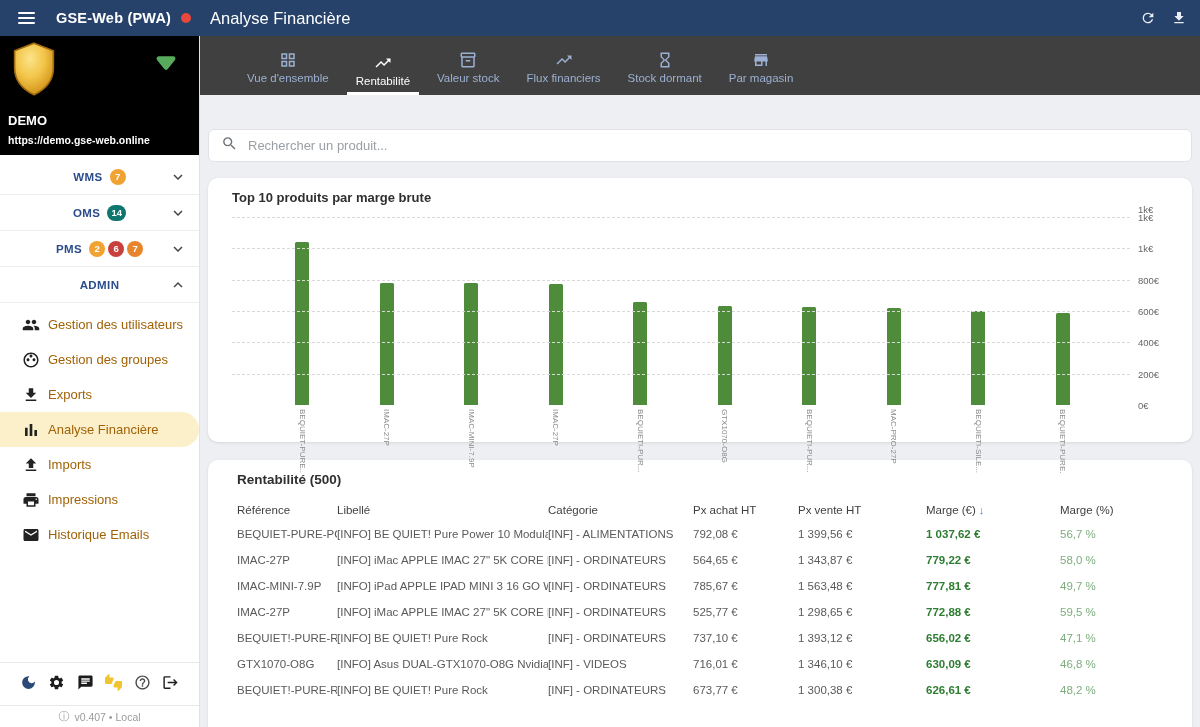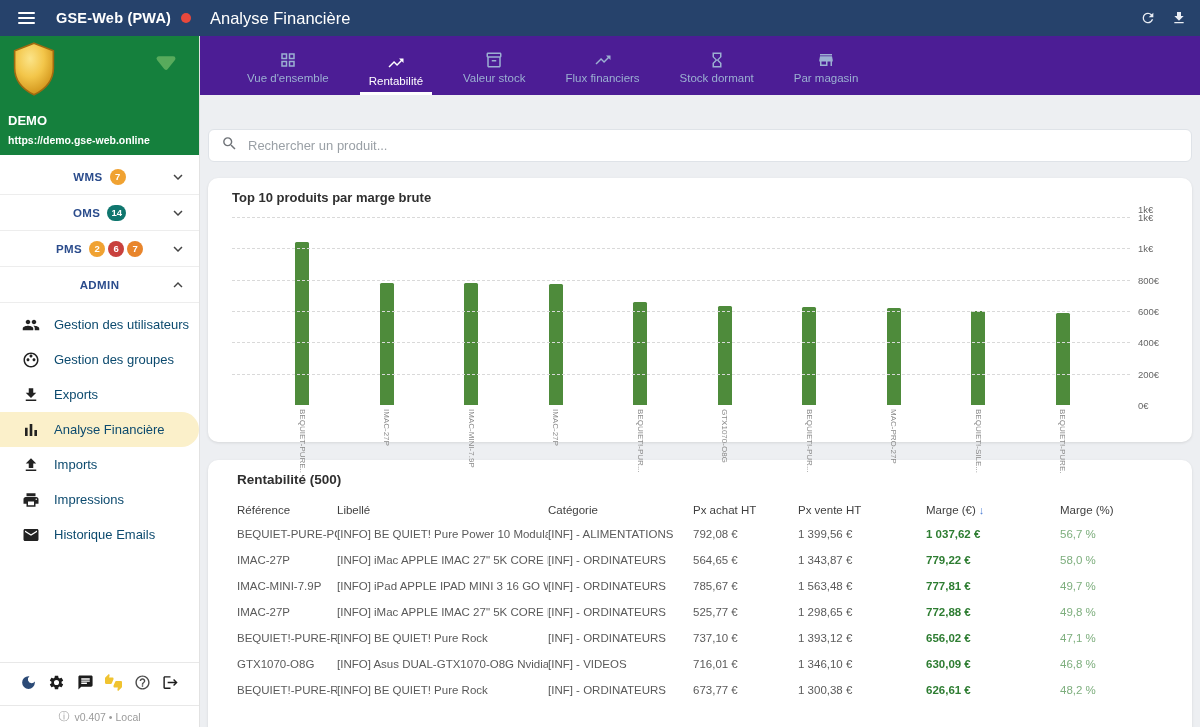--- a/index.html
+++ b/index.html
@@ -16,46 +16,46 @@
   .page-title { position:absolute; left:210px; color:#fff; font-size:16.5px; font-weight:500; }
   .top-actions { margin-left:auto; display:flex; gap:15px; padding-right:13px; }
   .top-actions svg { display:block; }
 
   
   .body { display:flex; height:691px; }
   .sidebar { width:200px; background:#fff; border-right:1px solid #e2e2e2; display:flex; flex-direction:column; }
   .main { flex:1; display:flex; flex-direction:column; min-width:0; }
 
   
-  .side-hero { height:119px; background:#15803d; position:relative; flex:none; }
+  .side-hero { height:119px; background:#000000; position:relative; flex:none; }
   .shield { position:absolute; left:8px; top:5px; }
   .conn { position:absolute; right:22px; top:18px; }
   .tenant-name { position:absolute; left:8px; bottom:27px; color:#fff; font-size:13px; font-weight:bold; }
   .tenant-url { position:absolute; left:8px; bottom:9px; color:#fff; font-size:10.5px; font-weight:bold; }
 
   
   .side-menu { flex:1; padding-top:4px; overflow:hidden; }
   .side-section { position:relative; height:36px; display:flex; align-items:center; justify-content:center; border-bottom:1px solid #ededed; cursor:pointer; }
   .side-section .lbl { font-size:11.5px; font-weight:bold; color:#2b4c8c; letter-spacing:.4px; }
   .side-section .badges { display:flex; gap:3px; margin-left:7px; }
   .badge { min-width:16px; height:16px; padding:0 4px; border-radius:9px; color:#fff; font-size:9.5px; font-weight:bold; display:flex; align-items:center; justify-content:center; }
   .side-section .chev { position:absolute; right:12px; top:9px; color:#444; }
   .side-items { margin-top:4px; }
-  .side-item { height:35px; display:flex; align-items:center; gap:14px; padding-left:22px; font-size:13px; color:#0c4a6e; cursor:pointer; }
+  .side-item { height:35px; display:flex; align-items:center; gap:8px; padding-left:22px; font-size:13px; color:#a16207; cursor:pointer; }
   .side-item.active { background:#fbf0ca; border-radius:0 18px 18px 0; }
   .side-item svg { flex:none; }
 
   
   .side-footer { margin-top:auto; height:43px; border-top:1px solid #e8e8e8; display:flex; align-items:center; justify-content:space-between; padding:0 20px; flex:none; }
   .side-footer svg { cursor:pointer; }
   .side-version { height:22px; border-top:1px solid #e8e8e8; display:flex; align-items:center; justify-content:center; gap:5px; font-size:10.5px; color:#9b9b9b; flex:none; }
   .info-glyph { font-size:11px; color:#9b9b9b; }
 
   
-  .tabbar { height:59px; background:#4c1d95; display:flex; align-items:flex-end; padding-left:38px; gap:22px; flex:none; }
+  .tabbar { height:59px; background:#404040; display:flex; align-items:flex-end; padding-left:38px; gap:9px; flex:none; }
   .tab { display:flex; flex-direction:column; align-items:center; gap:3px; padding:0 9px 8px; color:#9bb0d2; font-size:11.5px; cursor:pointer; border-bottom:3px solid transparent; }
   .tab.active { color:#fff; border-bottom-color:#fff; padding-bottom:5px; }
   .tab svg { display:block; }
 
   
   .content { flex:1; padding:10px 8px 0 8px; overflow:hidden; }
   .searchbar { height:33px; background:#fff; border:1px solid #dfe3e8; border-radius:6px; display:flex; align-items:center; gap:10px; padding:0 12px;margin-top:24px; }
   .searchbar input { flex:1; border:none; outline:none; font-size:13px; color:#333; font-family:"Liberation Sans",sans-serif; background:transparent; }
   .searchbar input::placeholder { color:#9aa0a6; }
   .card { background:#fff; border-radius:10px; box-shadow:0 1px 3px rgba(0,0,0,.1); }
@@ -415,21 +415,21 @@
                 <div class="td marge-eur">777,81 €</div>
                 <div class="td marge-pct">49,7 %</div>
               </div>
               <div class="tgrid trow">
                 <div class="td">IMAC-27P</div>
                 <div class="td">[INFO] iMac APPLE IMAC 27" 5K CORE I7 4.2GHZ 5...</div>
                 <div class="td">[INF] - ORDINATEURS</div>
                 <div class="td">525,77 €</div>
                 <div class="td">1 298,65 €</div>
                 <div class="td marge-eur">772,88 €</div>
-                <div class="td marge-pct">49,8 %</div>
+                <div class="td marge-pct">59,5 %</div>
               </div>
               <div class="tgrid trow">
                 <div class="td">BEQUIET!-PURE-ROCK</div>
                 <div class="td">[INFO] BE QUIET! Pure Rock</div>
                 <div class="td">[INF] - ORDINATEURS</div>
                 <div class="td">737,10 €</div>
                 <div class="td">1 393,12 €</div>
                 <div class="td marge-eur">656,02 €</div>
                 <div class="td marge-pct">47,1 %</div>
               </div>

